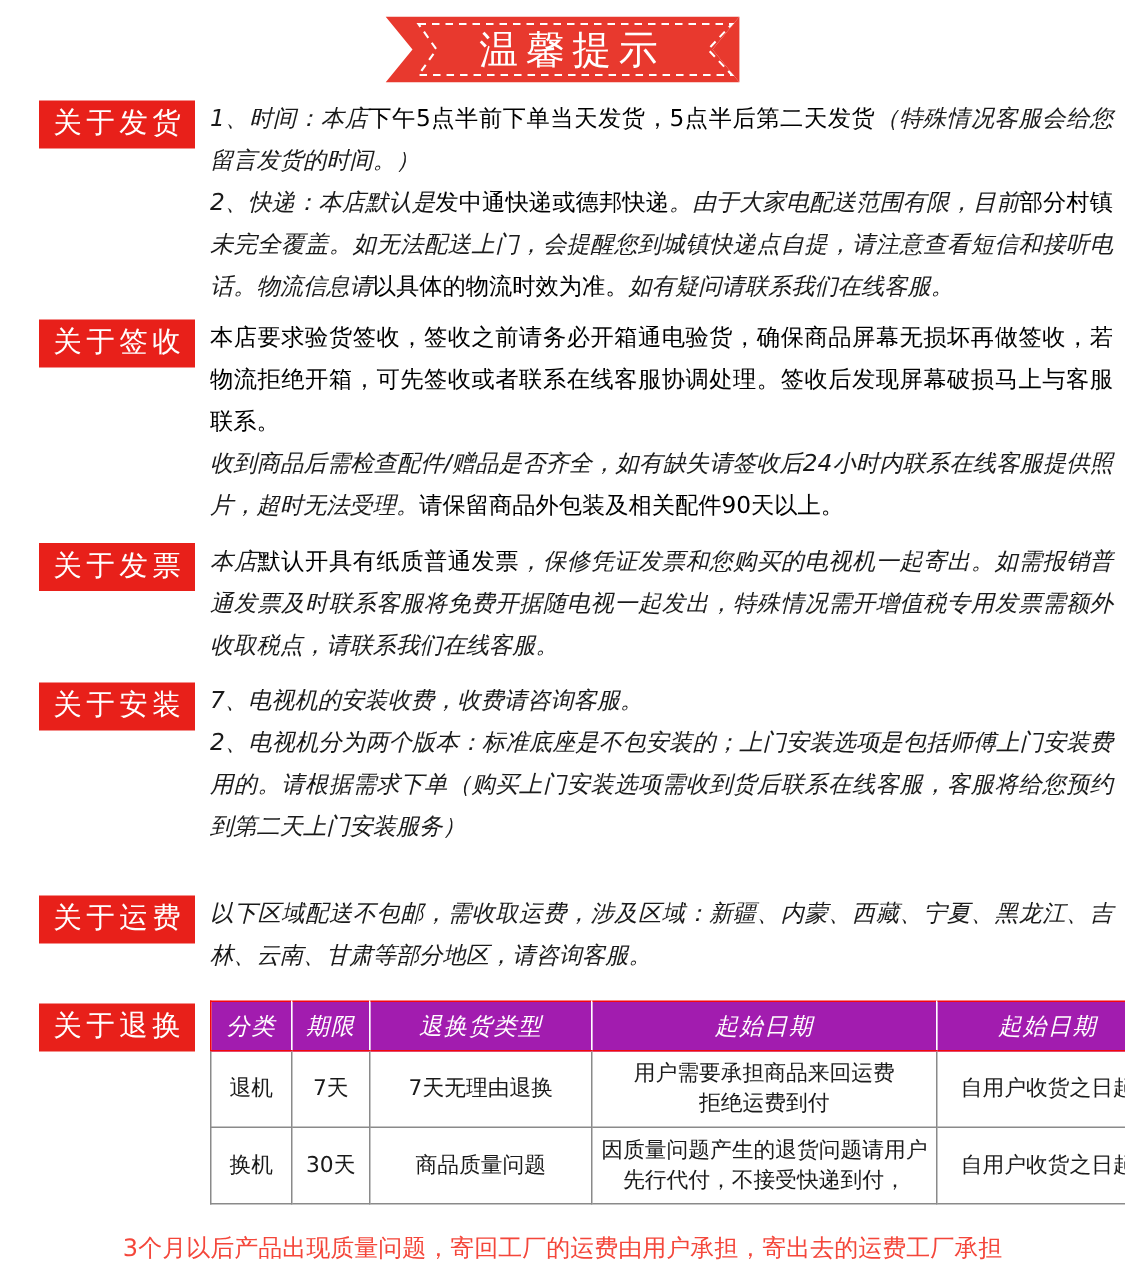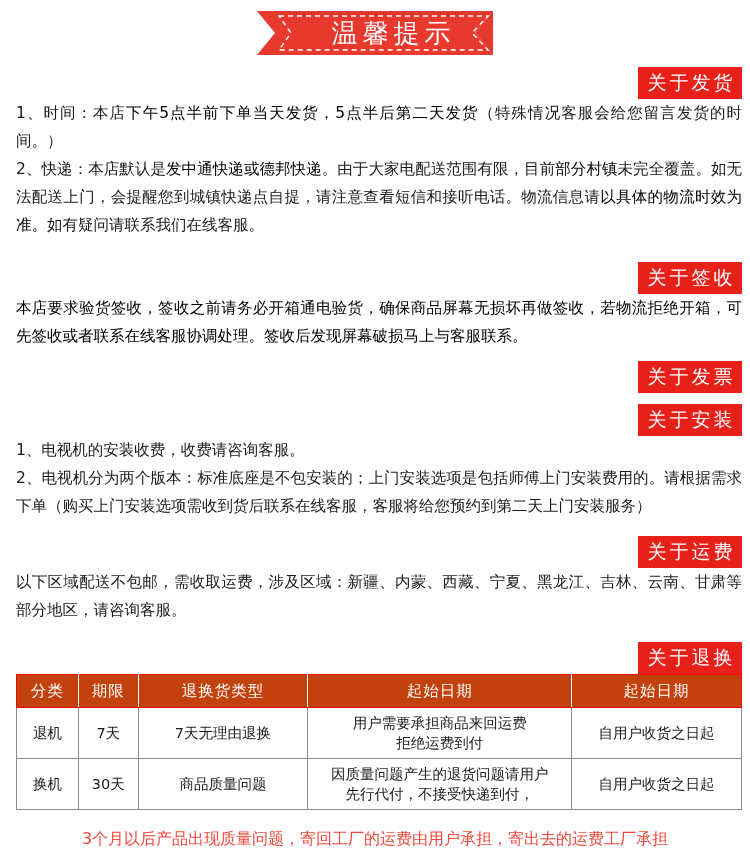--- a/index.html
+++ b/index.html
@@ -28,40 +28,39 @@
     justify-content: center;
   }
   .ribbon {
     position: relative;
     width: 236px;
     height: 44px;
   }
   .ribbon-svg { position: absolute; left:0; top:0; }
   .ribbon-text {
     position: absolute;
-    left: 16px; top: 0;
+    left: 4px; top: 0;
     width: 236px;
     height: 44px;
     display: flex;
     align-items: center;
     justify-content: center;
     color: #ffffff;
     font-size: 26px;
     letter-spacing: 5px;
     text-indent: 5px;
     font-weight: 400;
     font-family: "DejaVu Sans", "Liberation Sans", sans-serif;
   }
 
   
   .section {
     display: flex;
-    align-items: flex-end;
-    padding: 0 8px 0 6px;
-    flex-direction: column;
+    align-items: flex-start;
+    padding: 0 8px 0 26px;
   }
   .tag {
     flex: 0 0 auto;
     width: 104px;
     background: #e8201a;
     color: #ffffff;
     font-size: 19px;
     line-height: 1;
     padding: 6px 0 7px 0;
     text-align: center;
@@ -72,51 +71,52 @@
   }
   .body-col {
     flex: 1 1 auto;
     padding-left: 10px;
     font-size: 15.5px;
     line-height: 28px;
     font-family: "DejaVu Sans", "Liberation Sans", sans-serif;
   }
   .p { margin: 0; text-align: justify; }
   .red { color: #000000; }
-  .blk { color: #1a1a1a; }
+  .blk { color: #1a1a1a; font-style: italic; }
 
   .sec-shipping { margin-top: 10px; }
-  .sec-sign { margin-top: 21px; }
+  .sec-sign { margin-top: 6px; }
   .sec-invoice { margin-top: 9px; }
   .sec-install { margin-top: 9px; }
-  .sec-freight { margin-top: 14px; }
+  .sec-freight { margin-top: 30px; }
   .sec-return { margin-top: 16px; }
 
   
   .tbl-wrap { flex: 1 1 auto; padding-left: 10px; }
   table.ret {
     border-collapse: collapse;
     width: 100%;
     table-layout: fixed;
     font-family: "DejaVu Sans", "Liberation Sans", sans-serif;
   }
   table.ret th, table.ret td {
     border: 1px solid #8a8a8a;
     text-align: center;
     vertical-align: middle;
     font-weight: normal;
   }
   table.ret thead th {
-    background: #c2410c;
+    background: #a21caf;
     color: #ffffff;
     font-size: 15.5px;
     height: 30px;
     border-color: #f4070b;
     border-right: 1px solid #ffffff;
     letter-spacing: 1px;
+    font-style: italic;
   }
   table.ret thead th:last-child { border-right: 1px solid #f4070b; }
   table.ret tbody td {
     font-size: 14.5px;
     color: #1a1a1a;
     line-height: 20px;
     padding: 5px 3px;
   }
   .col-cat { width: 54px; }
   .col-term { width: 52px; }
@@ -156,31 +156,35 @@
     <div class="body-col">
         <p class="p"><span class="blk">1、时间：本店</span><span class="red">下午5点半前下单当天发货，5点半后第二天发货</span><span class="blk">（特殊情况客服会给您留言发货的时间。）</span></p>
         <p class="p"><span class="blk">2、快递：本店默认是</span><span class="red">发中通快递或德邦快递</span><span class="blk">。由于大家电配送范围有限，目前</span><span class="red">部分村镇</span><span class="blk">未完全覆盖。如无法配送上门，会提醒您到城镇快递点自提，请注意查看短信和接听电话。物流信息请</span><span class="red">以具体的物流时效为准。</span><span class="blk">如有疑问请联系我们在线客服。</span></p>
       </div>
   </div>
 
   <div class="section sec-sign">
     <div class="tag">关于签收</div>
     <div class="body-col">
         <p class="p"><span class="red">本店要求验货签收，签收之前请务必开箱通电验货，确保商品屏幕无损坏再做签收，若物流拒绝开箱，可先签收或者联系在线客服协调处理。签收后发现屏幕破损马上与客服联系。</span></p>
+        <p class="p"><span class="blk">收到商品后需检查配件/赠品是否齐全，如有缺失请签收后24小时内联系在线客服提供照片，超时无法受理。</span><span class="red">请保留商品外包装及相关配件90天以上。</span></p>
       </div>
   </div>
 
   <div class="section sec-invoice">
     <div class="tag">关于发票</div>
+    <div class="body-col">
+        <p class="p"><span class="blk">本店</span><span class="red">默认开具有纸质普通发票</span><span class="blk">，保修凭证发票和您购买的电视机一起寄出。如需报销普通发票及时联系客服将免费开据随电视一起发出，特殊情况需开增值税专用发票需额外收取税点，请联系我们在线客服。</span></p>
+      </div>
   </div>
 
   <div class="section sec-install">
     <div class="tag">关于安装</div>
     <div class="body-col">
-        <p class="p"><span class="blk">1、电视机的安装收费，收费请咨询客服。</span></p>
+        <p class="p"><span class="blk">7、电视机的安装收费，收费请咨询客服。</span></p>
         <p class="p"><span class="blk">2、电视机分为两个版本：标准底座是不包安装的；上门安装选项是包括师傅上门安装费用的。请根据需求下单（购买上门安装选项需收到货后联系在线客服，客服将给您预约到第二天上门安装服务）</span></p>
       </div>
   </div>
 
   <div class="section sec-freight">
     <div class="tag">关于运费</div>
     <div class="body-col">
         <p class="p"><span class="blk">以下区域配送不包邮，需收取运费，涉及区域：新疆、内蒙、西藏、宁夏、黑龙江、吉林、云南、甘肃等部分地区，请咨询客服。</span></p>
       </div>
   </div>

